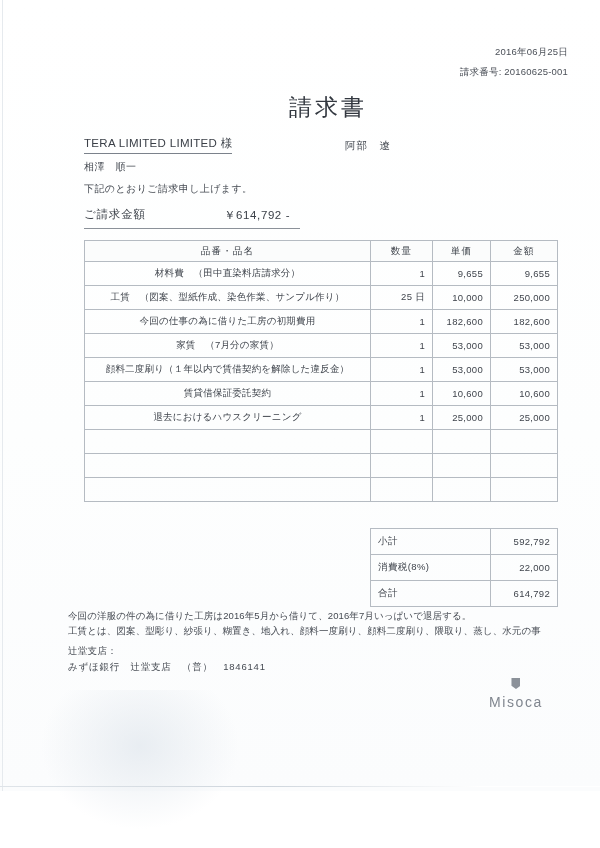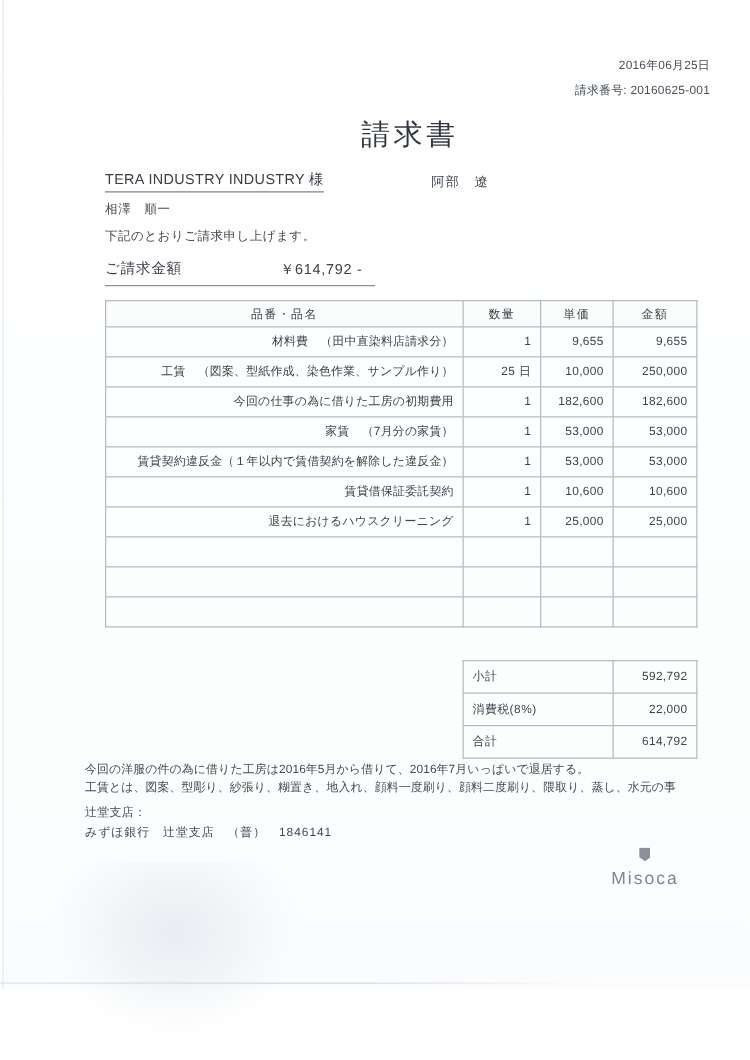--- a/index.html
+++ b/index.html
@@ -155,21 +155,21 @@
     font-weight: normal;
   }
   #items-table thead th {
     text-align: center;
     height: 20px;
     background: #fbfcfc;
     font-size: 9.5px;
     letter-spacing: 1.2px;
     color: #3b4048;
   }
-  td.cell-name { text-align: right; letter-spacing: .2px; }
+  td.cell-name { text-align: center; letter-spacing: .2px; }
   td.cell-qty, td.cell-unit, td.cell-amt { text-align: right; letter-spacing: .3px; }
   td.cell-qty  { padding-right: 9px; }
   td.cell-unit { padding-right: 9px; }
   td.cell-amt  { padding-right: 6px; }
   tr.empty-row td { height: 25px; }
 
   
   #totals-table {
     position: absolute;
     left: 370px;
@@ -244,21 +244,21 @@
   <div class="smudge"></div>
 
   <div class="meta" id="meta-date">2016年06月25日</div>
 
   <div class="meta" id="meta-number">請求番号: 20160625-001</div>
 
   <div id="doc-title">
     <span id="doc-title-inner">請求書</span>
   </div>
 
-  <div id="client-name">TERA INDUSTRY INDUSTRY 様</div>
+  <div id="client-name">TERA LIMITED LIMITED 様</div>
 
   <div id="issuer-name">阿部　遼</div>
 
   <div id="contact-name">相澤　順一</div>
 
   <div id="intro-text">下記のとおりご請求申し上げます。</div>
 
   <div id="grand-total">
     <span id="grand-total-label">ご請求金額</span>
     <span id="grand-total-value">￥614,792 -</span>
@@ -298,21 +298,21 @@
           <td class="cell-unit">182,600</td>
           <td class="cell-amt">182,600</td>
         </tr>
         <tr>
           <td class="cell-name">家賃　（7月分の家賃）</td>
           <td class="cell-qty">1</td>
           <td class="cell-unit">53,000</td>
           <td class="cell-amt">53,000</td>
         </tr>
         <tr>
-          <td class="cell-name">賃貸契約違反金（１年以内で賃借契約を解除した違反金）</td>
+          <td class="cell-name">顔料二度刷り（１年以内で賃借契約を解除した違反金）</td>
           <td class="cell-qty">1</td>
           <td class="cell-unit">53,000</td>
           <td class="cell-amt">53,000</td>
         </tr>
         <tr>
           <td class="cell-name">賃貸借保証委託契約</td>
           <td class="cell-qty">1</td>
           <td class="cell-unit">10,600</td>
           <td class="cell-amt">10,600</td>
         </tr>

